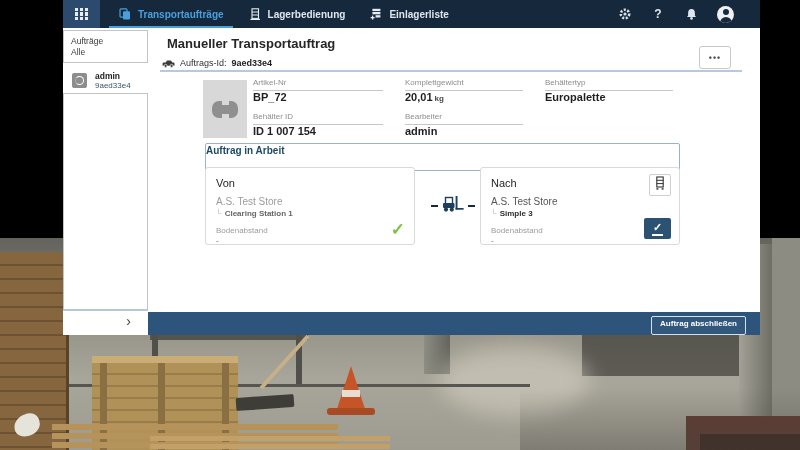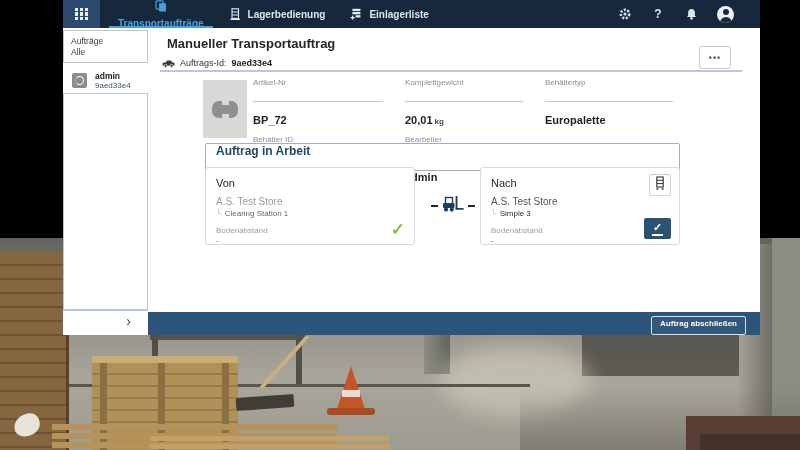--- a/index.html
+++ b/index.html
@@ -42,21 +42,21 @@
   
   .app{position:absolute;left:63px;top:0;width:697px;height:335px;background:#fff;}
 
   
   .topbar{position:absolute;left:0;top:0;right:0;height:28px;background:#15283c;display:flex;align-items:stretch;}
   .launcher{width:37px;background:#2c4a6d;display:flex;align-items:center;justify-content:center;cursor:pointer;}
   .grid-ico{width:13px;height:13px;display:grid;grid-template-columns:repeat(3,1fr);grid-template-rows:repeat(3,1fr);gap:1.5px;}
   .grid-ico span{background:#e8eef4;}
   .tabs{display:flex;margin-left:6px;}
   .tab{display:flex;align-items:center;gap:6px;padding:0 12px;font-size:10px;font-weight:bold;color:#dfe7ee;position:relative;cursor:pointer;white-space:nowrap;}
-  .tab.active{color:#4aa0dd;flex-direction:column;}
+  .tab.active{color:#4aa0dd;}
   .tab.active::after{content:"";position:absolute;left:3px;right:3px;bottom:0;height:2px;background:#4aa0dd;}
   .topbar-right{margin-left:auto;display:flex;align-items:center;gap:19px;padding-right:26px;}
   .tb-ico{width:14px;height:14px;display:flex;align-items:center;justify-content:center;cursor:pointer;}
   .help-glyph{color:#dfe5ec;font-size:12px;font-weight:bold;}
   .avatar{width:17px;height:17px;border-radius:50%;background:#eef1f4;position:relative;overflow:hidden;cursor:pointer;}
   .avatar .head{position:absolute;top:3px;left:5.5px;width:6px;height:6px;border-radius:50%;background:#17293d;}
   .avatar .torso{position:absolute;bottom:-1px;left:2.5px;width:12px;height:7px;border-radius:6px 6px 0 0;background:#17293d;}
 
   
   .sidebar{position:absolute;left:0;top:28px;width:85px;bottom:0;background:#fff;}
@@ -81,36 +81,36 @@
   .more-btn{position:absolute;right:29px;top:18px;width:32px;height:23px;background:#fff;border:1px solid #c9c9c9;border-radius:3px;
     display:flex;align-items:center;justify-content:center;cursor:pointer;font-size:9px;letter-spacing:1px;color:#555;font-weight:bold;box-sizing:border-box;}
 
   .img-tile{position:absolute;left:55px;top:52px;width:44px;height:58px;background:#d8d8d8;display:flex;align-items:center;justify-content:center;}
   .pallet{position:relative;width:26px;height:17px;background:#8f8f8f;border-radius:7px;}
   .pallet::before,.pallet::after{content:"";position:absolute;left:50%;margin-left:-3.5px;width:7px;height:5px;background:#d8d8d8;}
   .pallet::before{top:-1px;} .pallet::after{bottom:-1px;}
 
   .fields{position:absolute;left:105px;top:50px;display:grid;grid-template-columns:152px 140px 150px;row-gap:9px;}
   .field{margin-right:22px;}
-  .f-label{font-size:8px;color:#8d8d8d;padding-bottom:14px;border-bottom:1px solid #c6c6c6;}
-  .f-value{font-size:11px;font-weight:bold;color:#1f1f1f;margin-top:12px;}
+  .f-label{font-size:8px;color:#8d8d8d;padding-bottom:3px;border-bottom:1px solid #c6c6c6;}
+  .f-value{font-size:11px;font-weight:bold;color:#1f1f1f;margin-top:0;}
   .f-unit{font-size:8px;font-weight:bold;color:#4a4a4a;margin-left:2px;}
 
   .status-banner{position:absolute;left:57px;top:115px;width:475px;height:28px;border:1px solid #9db0c9;border-radius:2px;box-sizing:border-box;
-    font-size:12px;font-weight:bold;color:#1c4a66;line-height:14px;padding-left:10px;background:#fff;}
+    font-size:10px;font-weight:bold;color:#1c4a66;line-height:14px;background:#fff;}
 
   .panel{position:absolute;top:139px;height:78px;border:1px solid #d9d9d9;border-radius:3px;box-sizing:border-box;background:#fff;padding:9px 10px;}
   .panel-von{left:57px;width:210px;}
   .panel-nach{left:332px;width:200px;}
   .p-title{font-size:11px;font-weight:normal;color:#262626;margin-bottom:7px;}
   .p-store{font-size:10px;color:#9c9c9c;}
   .panel-nach .p-store{color:#555;}
   .p-station{display:flex;gap:3px;align-items:baseline;margin-top:2px;}
   .p-branch{font-size:8px;color:#b5b5b5;}
-  .p-loc{font-size:8px;font-weight:normal;color:#666;}
+  .p-loc{font-size:8px;font-weight:bold;color:#666;}
   .panel-nach .p-loc{color:#2e2e2e;}
   .p-dist{font-size:8px;color:#9c9c9c;margin-top:8px;}
   .p-dash{font-size:8px;color:#6b6b6b;margin-top:1px;}
   .von-check{position:absolute;right:9px;bottom:4px;font-size:17px;font-weight:bold;color:#7fc241;}
   .rack-btn{position:absolute;right:8px;top:6px;width:22px;height:22px;border:1px solid #cfcfcf;border-radius:2px;background:#fff;
     display:flex;align-items:center;justify-content:center;cursor:pointer;box-sizing:border-box;}
   .check-btn{position:absolute;right:8px;bottom:5px;width:27px;height:21px;background:#2b5273;border-radius:2px;
     display:flex;align-items:center;justify-content:center;cursor:pointer;}
   .check-btn span{color:#fff;font-size:11px;font-weight:bold;line-height:11px;border-bottom:2px solid #fff;padding:0 1px 1px;}
 

